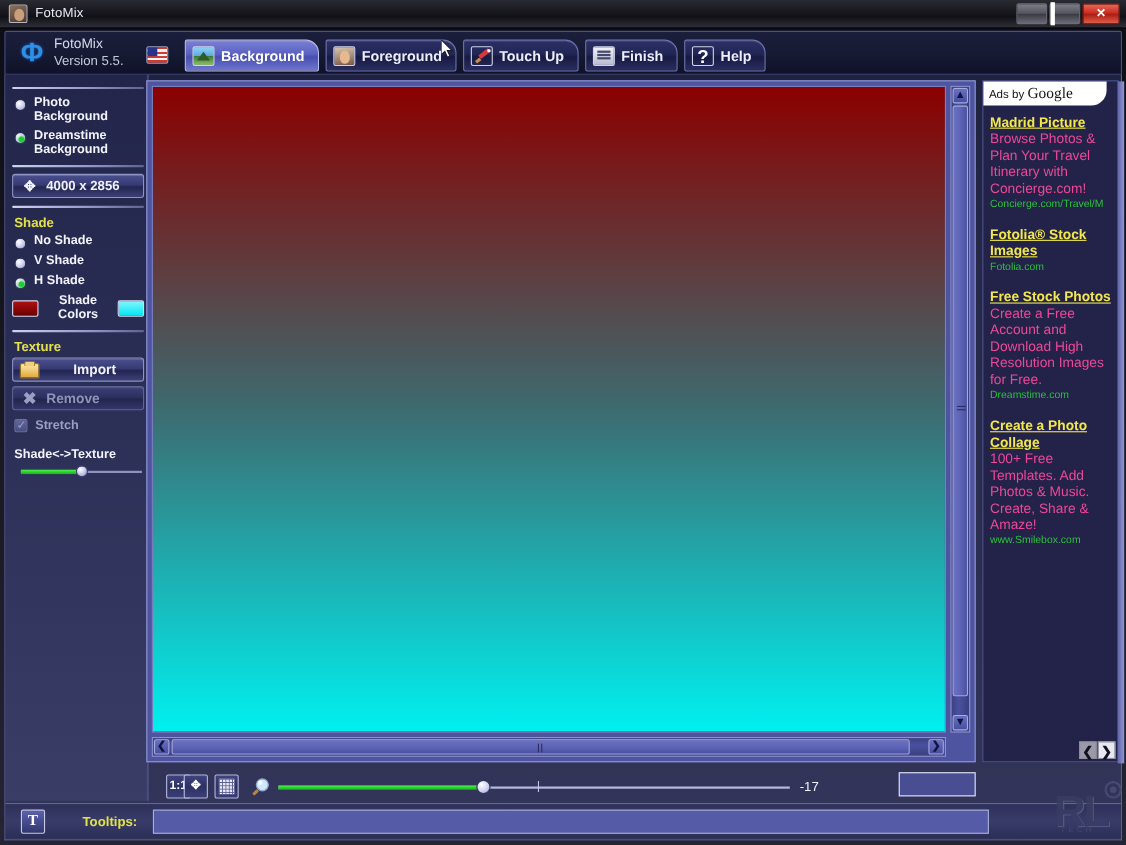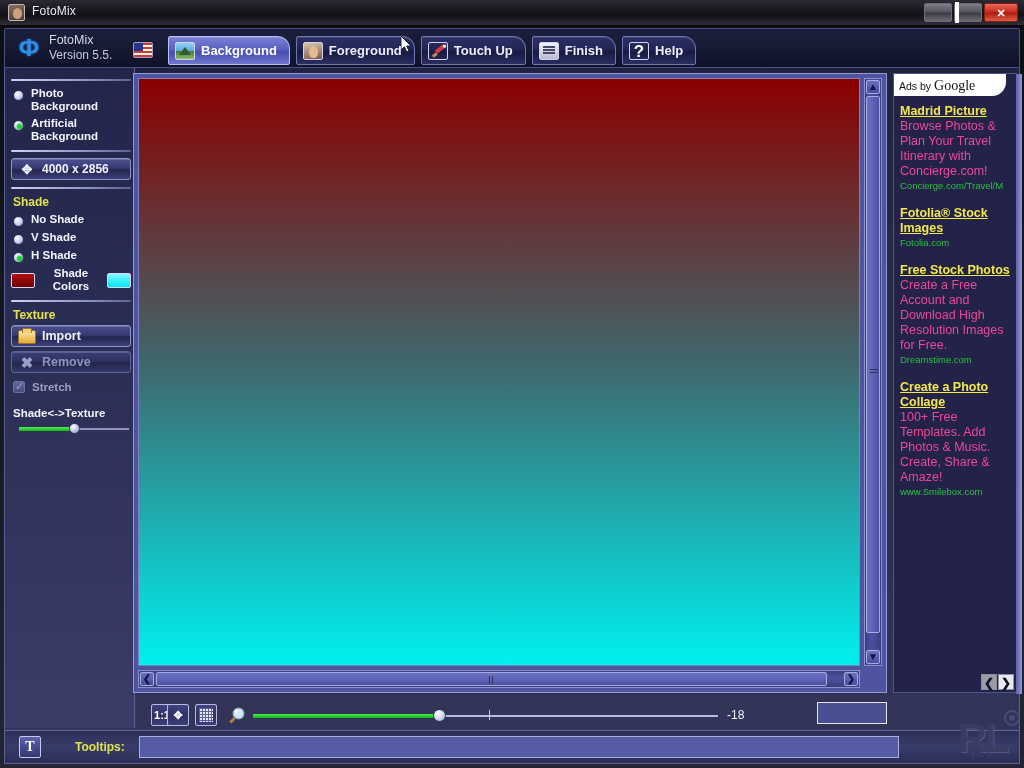--- a/index.html
+++ b/index.html
@@ -124,21 +124,21 @@
              font-size:13px; line-height:14px; text-align:center; }
 
   .shadecolors{ display:flex; align-items:center; margin:4px 0 2px 0; }
   .sw{ width:24px; height:15px; border:1px solid #d6d9ef; border-radius:2px; cursor:pointer; }
   .sw.red{ background:linear-gradient(180deg,#b01010,#6b0000); }
   .sw.cyan{ background:linear-gradient(180deg,#7ff6ff,#00e6f2); }
   .sc-text{ flex:1; color:#f2f3fb; font-size:11.5px; font-weight:bold; line-height:13px;
             text-align:center; }
 
   .btn-import{ height:22px; margin-top:3px; }
-  .btn-import .blabel{ text-align:left; padding-left:30px; font-size:12.5px; }
+  .btn-import .blabel{ text-align:center; padding-left:30px; font-size:12.5px; }
   .folder-ico{ position:absolute; left:6px; top:4px; width:18px; height:14px;
                background:linear-gradient(180deg,#ffe9a8,#e0a93c); border:1px solid #9a7420;
                border-radius:2px 2px 1px 1px; }
   .folder-ico:after{ content:""; position:absolute; left:3px; top:-3px; width:8px; height:4px;
                background:#f3d07a; border:1px solid #9a7420; border-bottom:none; border-radius:2px 2px 0 0;}
   .btn-remove{ height:22px; margin-top:4px; color:#8f94bb;
                background:linear-gradient(180deg,#3a3e73 0%,#2d3160 45%,#22254c 55%,#33376a 100%);
                border-color:#5f6496; }
   .btn-remove .blabel{ text-align:left; padding-left:30px; font-size:12.5px; }
   .x-ico{ position:absolute; left:8px; top:4px; width:14px; height:14px; color:#9a9fc4;
@@ -337,21 +337,21 @@
         <div class="radio-row">
           <span class="radio"></span>
           <span class="radio-label">
             <span>Photo</span><br>
             <span>Background</span>
           </span>
         </div>
         <div class="radio-row">
           <span class="radio on"></span>
           <span class="radio-label">
-            <span>Artificial</span><br>
+            <span>Dreamstime</span><br>
             <span>Background</span>
           </span>
         </div>
 
         <div class="divider"></div>
 
         <div class="btn3d btn-size">
           <span class="move-ico">✥</span>
           <span class="blabel">4000 x 2856</span>
         </div>
@@ -457,21 +457,21 @@
           <circle cx="11.5" cy="7.5" r="5.4" fill="#cfe8fb" stroke="#8fa9c7" stroke-width="1.2"></circle>
           <circle cx="9.6" cy="5.6" r="2" fill="#ffffff" opacity=".85"></circle>
         </svg>
       </div>
       <div class="zslider">
         <div class="z-track"></div>
         <div class="z-fill"></div>
         <div class="z-tick"></div>
         <div class="z-knob"></div>
       </div>
-      <div class="zval">-18</div>
+      <div class="zval">-17</div>
       <div class="zbox"></div>
     </div>
 
     <div class="ads">
       <div class="ads-hdr">
         <div class="ads-hdr-txt">
           <span>Ads by </span><b>Google</b>
         </div>
       </div>
       <div class="ads-body">

